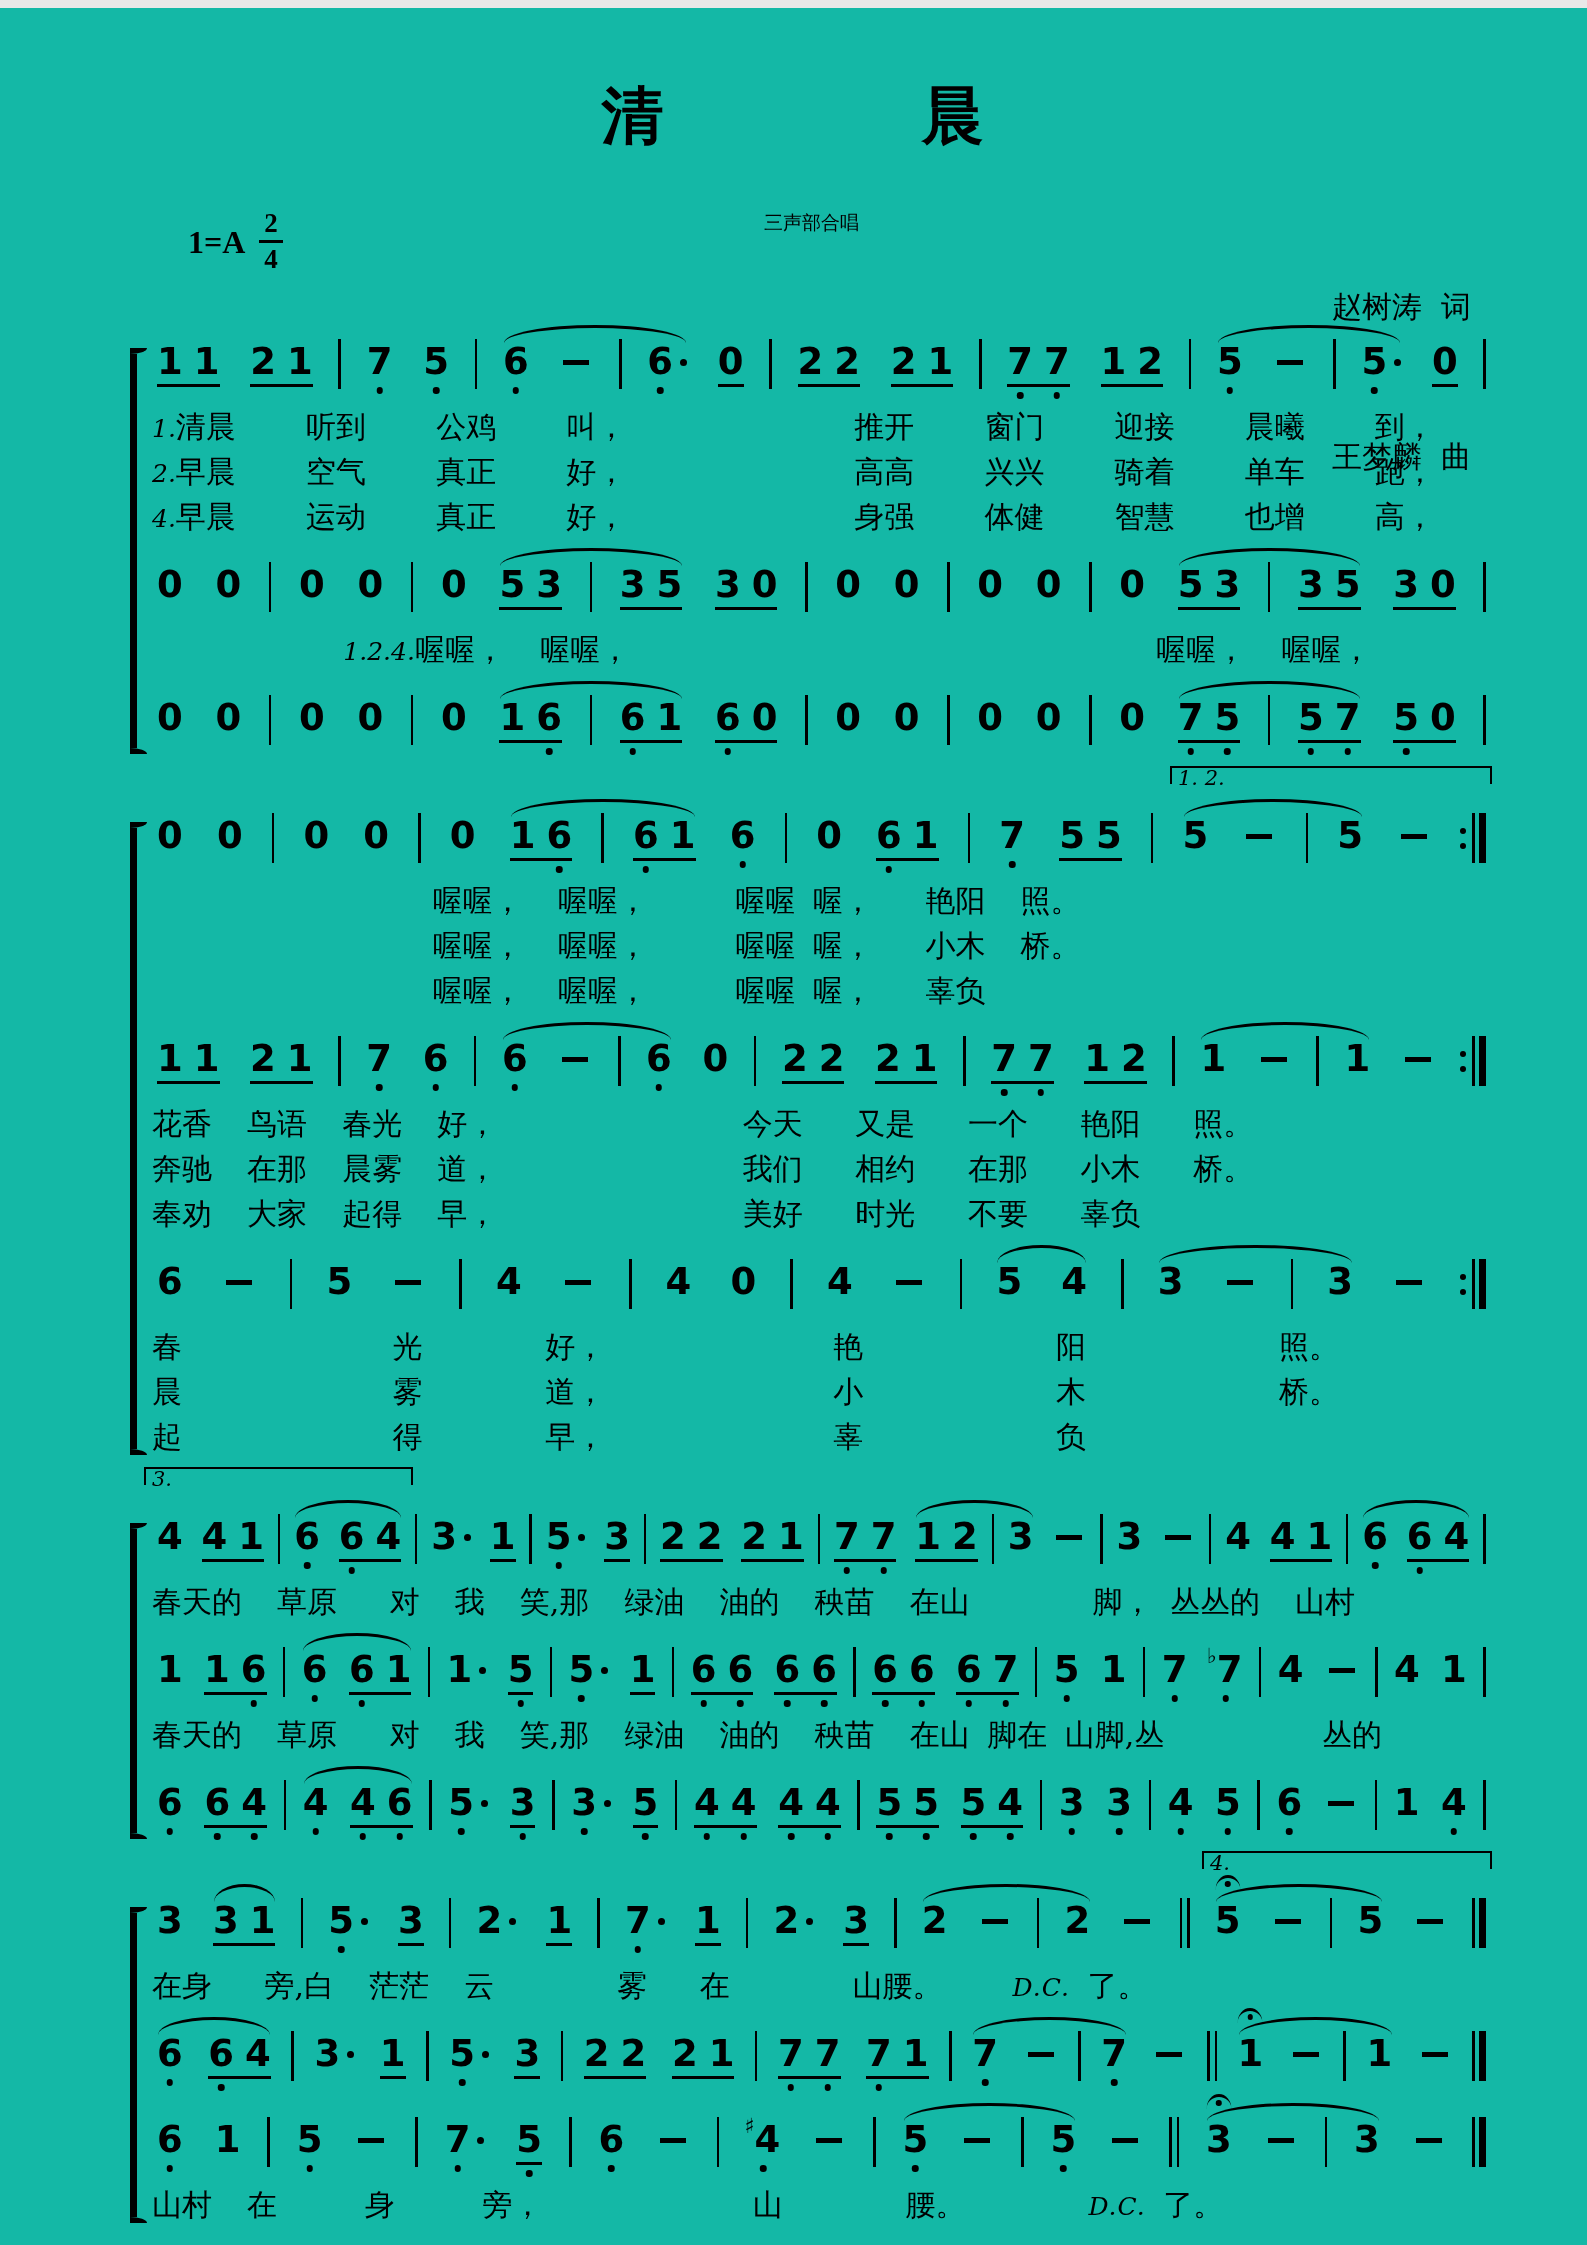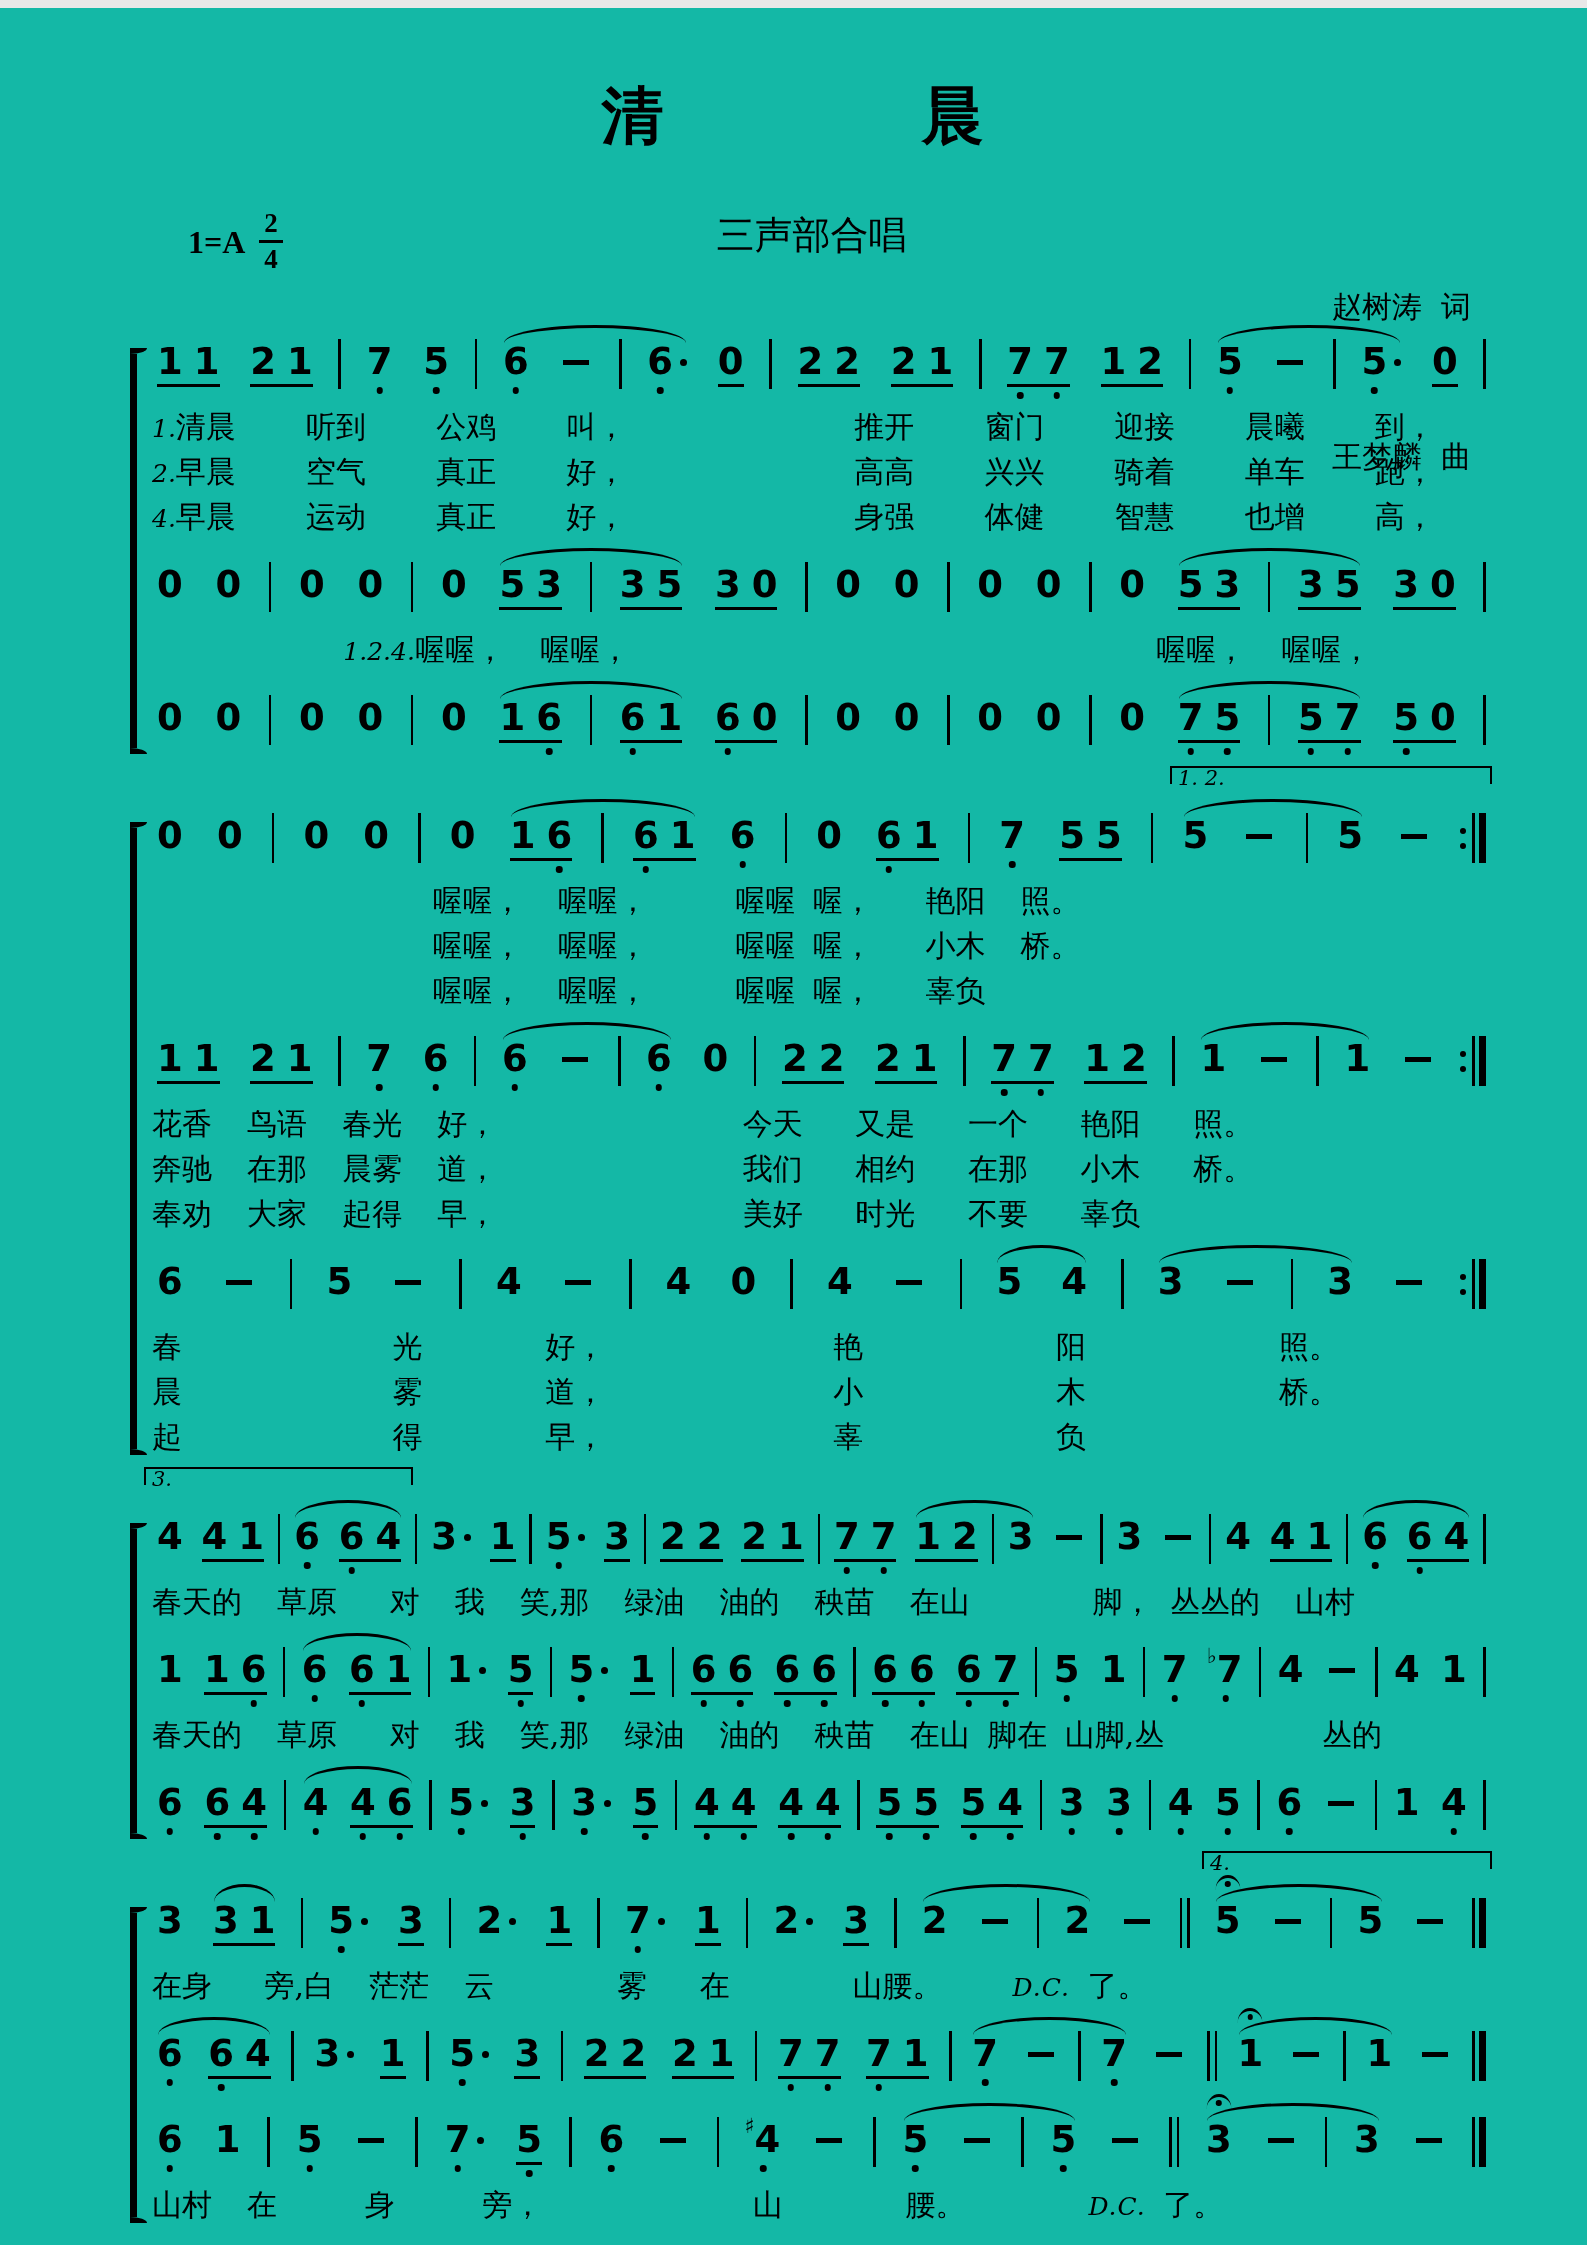--- a/index.html
+++ b/index.html
@@ -3,21 +3,21 @@
 <meta charset="utf-8">
 <style>
   html,body{margin:0;padding:0;background:#e8e8e8;}
   .page{position:relative;width:1587px;height:2245px;background:#14b8a6;margin:8px auto;overflow:hidden;
         font-family:"DejaVu Sans",sans-serif;color:#000;}
   
   .title{padding-top:66px;text-align:center;font-family:"DejaVu Serif",serif;
          font-size:62px;font-weight:bold;white-space:pre;letter-spacing:2px;}
   .meta{position:relative;height:158px;margin:0 116px 0 152px;}
   .subtitle{position:absolute;left:50%;top:52px;transform:translateX(-50%);
-            font-family:Liberation Mono, monospace;font-size:38px;}
+            font-family:Liberation Mono, monospace;font-size:19px;}
   .credits{position:absolute;right:0;top:24px;text-align:left;font-family:"DejaVu Serif",serif;
            font-size:30px;line-height:50px;white-space:pre;}
   .keysig{position:absolute;left:36px;top:60px;font-weight:bold;font-size:32px;font-family:Liberation Serif, serif;}
   .frac{display:inline-block;vertical-align:middle;margin:-8px 0 0 14px;text-align:center;
         font-size:27px;line-height:1;font-weight:bold;}
   .frac .fn{display:block;border-bottom:3px solid #000;padding:0 5px 3px;}
   .frac .fd{display:block;padding-top:3px;}
   
   #score{margin-top:4px;}
   .sys{position:relative;margin:0 0 34px 152px;width:1334px;}

